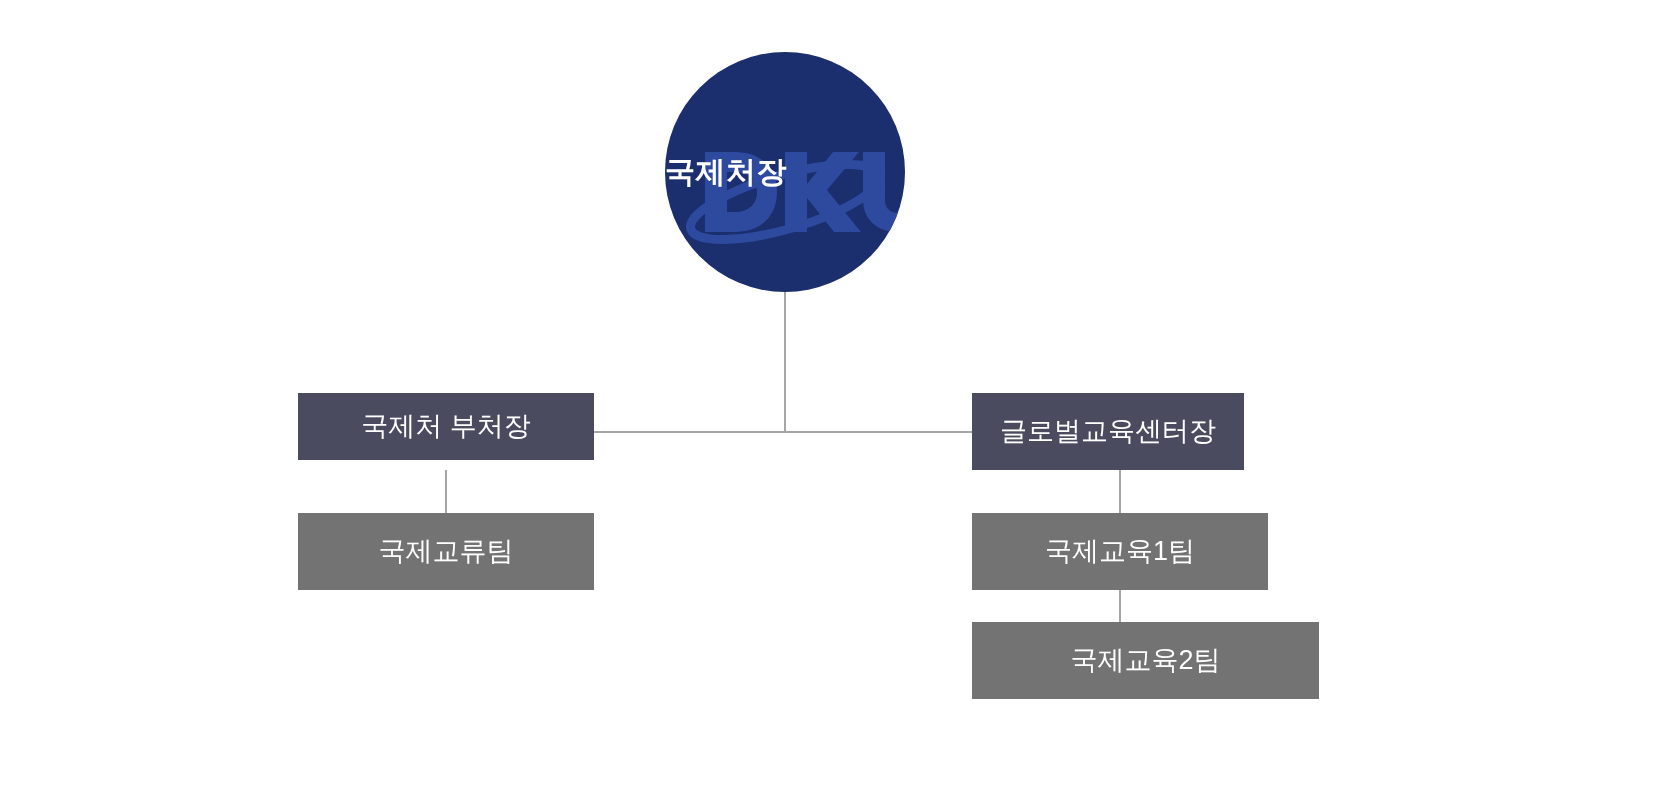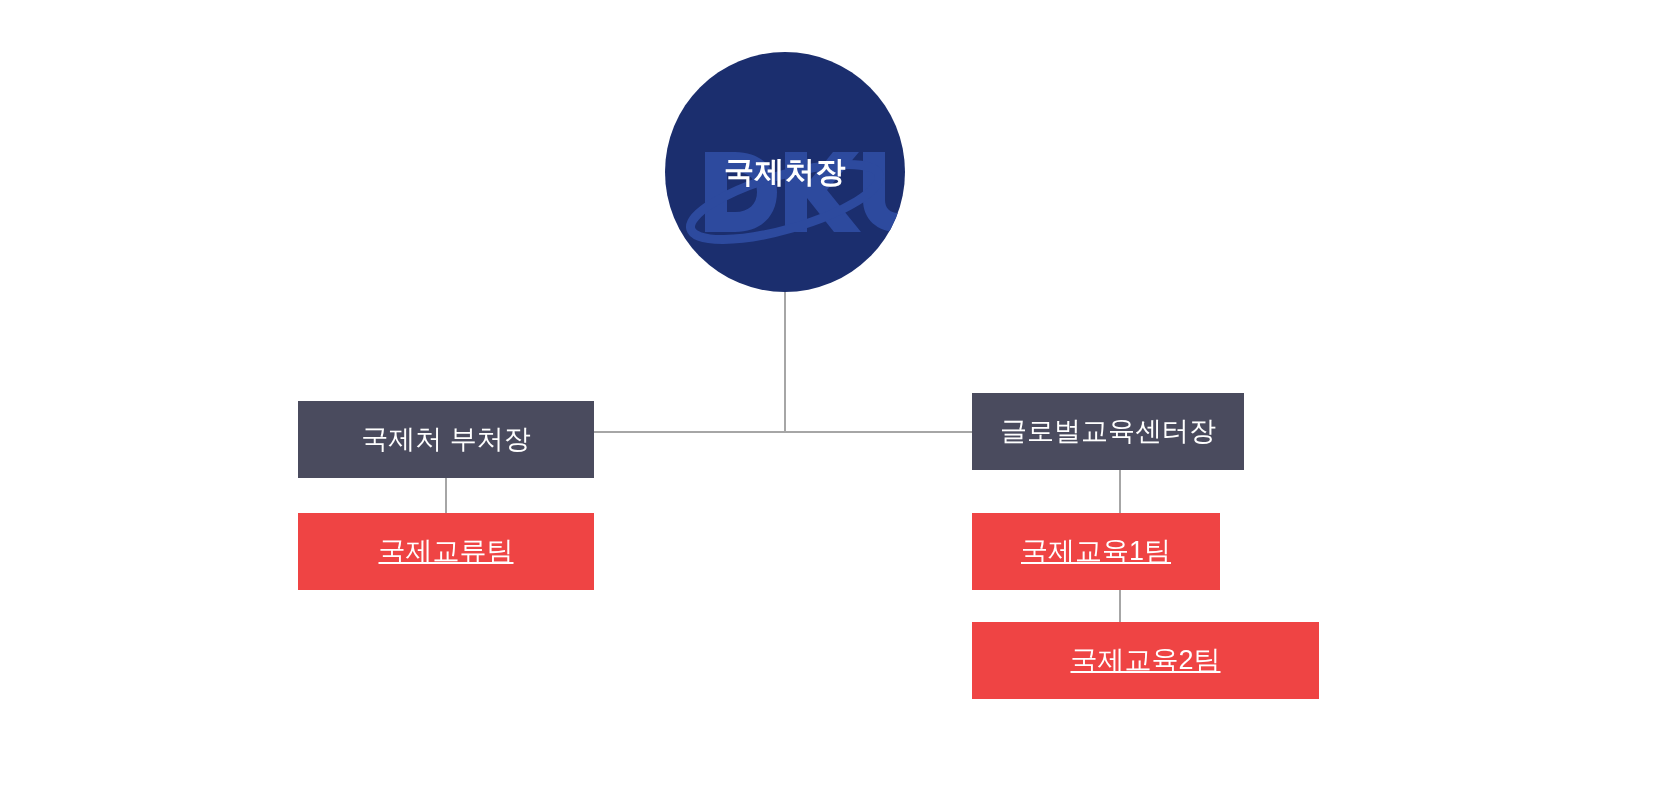--- a/index.html
+++ b/index.html
@@ -31,21 +31,20 @@
     position: absolute;
     left: 665px;
     top: 52px;
     width: 240px;
     height: 240px;
     border-radius: 50%;
     background: #1b2e6e;
     overflow: hidden;
     display: flex;
     align-items: center;
-    justify-content: center;
   }
   .root-watermark {
     position: absolute;
     left: 0;
     top: 0;
     width: 240px;
     height: 240px;
     pointer-events: none;
   }
   .root-label {
@@ -65,29 +64,29 @@
     position: absolute;
     display: flex;
     align-items: center;
     justify-content: center;
     color: #ffffff;
     font-size: 27px;
     line-height: 1;
     white-space: nowrap;
   }
   .box-dark { background: #4a4b5e; }
-  .box-blue { background: #ef4444; text-decoration: underline; }
+  .box-blue { background: #737373; }
 
   
-  .node-deputy   { left: 298px;  top: 393px; width: 296px; height: 77px; margin-top: 8px; }
+  .node-deputy   { left: 298px;  top: 393px; width: 296px; height: 67px; }
   .node-exchange { left: 298px;  top: 513px; width: 296px; height: 77px; }
 
   
   .node-center   { left: 972px;  top: 393px; width: 272px; height: 77px; }
-  .node-edu1     { left: 972px;  top: 513px; width: 248px; height: 77px; }
+  .node-edu1     { left: 972px;  top: 513px; width: 296px; height: 77px; }
   .node-edu2     { left: 972px;  top: 622px; width: 347px; height: 77px; }
 
   
   .line-root-down   { left: 784px; top: 292px; height: 140px; }
   .line-cross       { left: 446px; top: 431px; width: 676px; }
   .line-deputy-down { left: 445px; top: 470px; height: 44px; }
   .line-center-down { left: 1119px; top: 470px; height: 44px; }
   .line-edu-down    { left: 1119px; top: 590px; height: 33px; }
 </style>
 </head>

